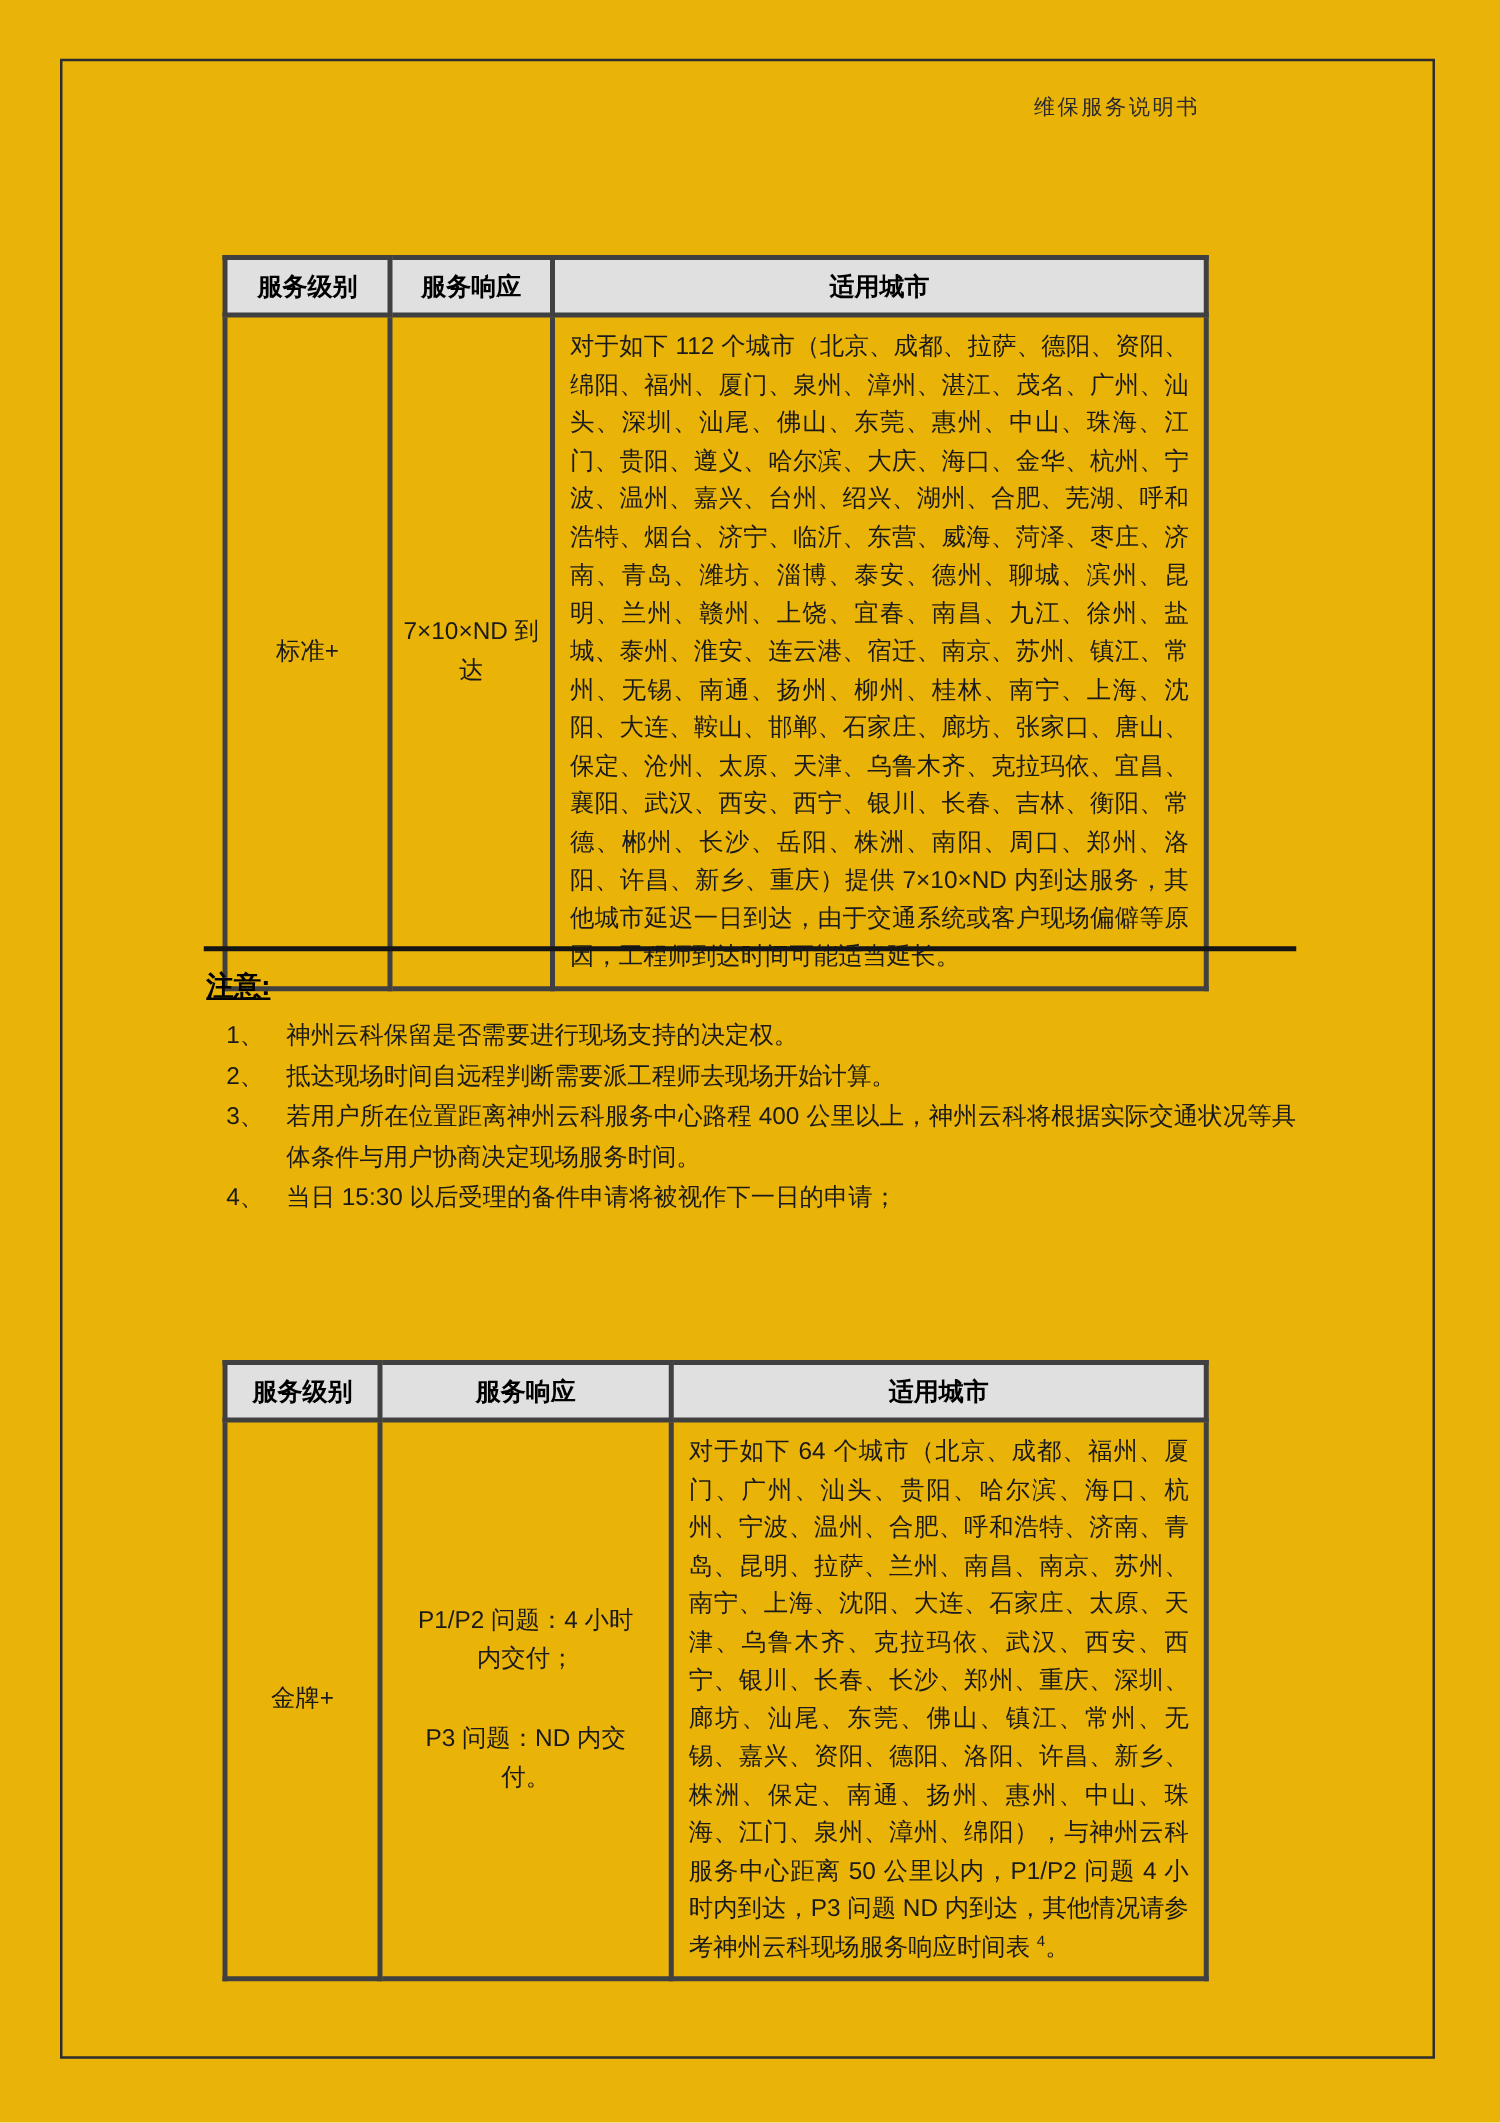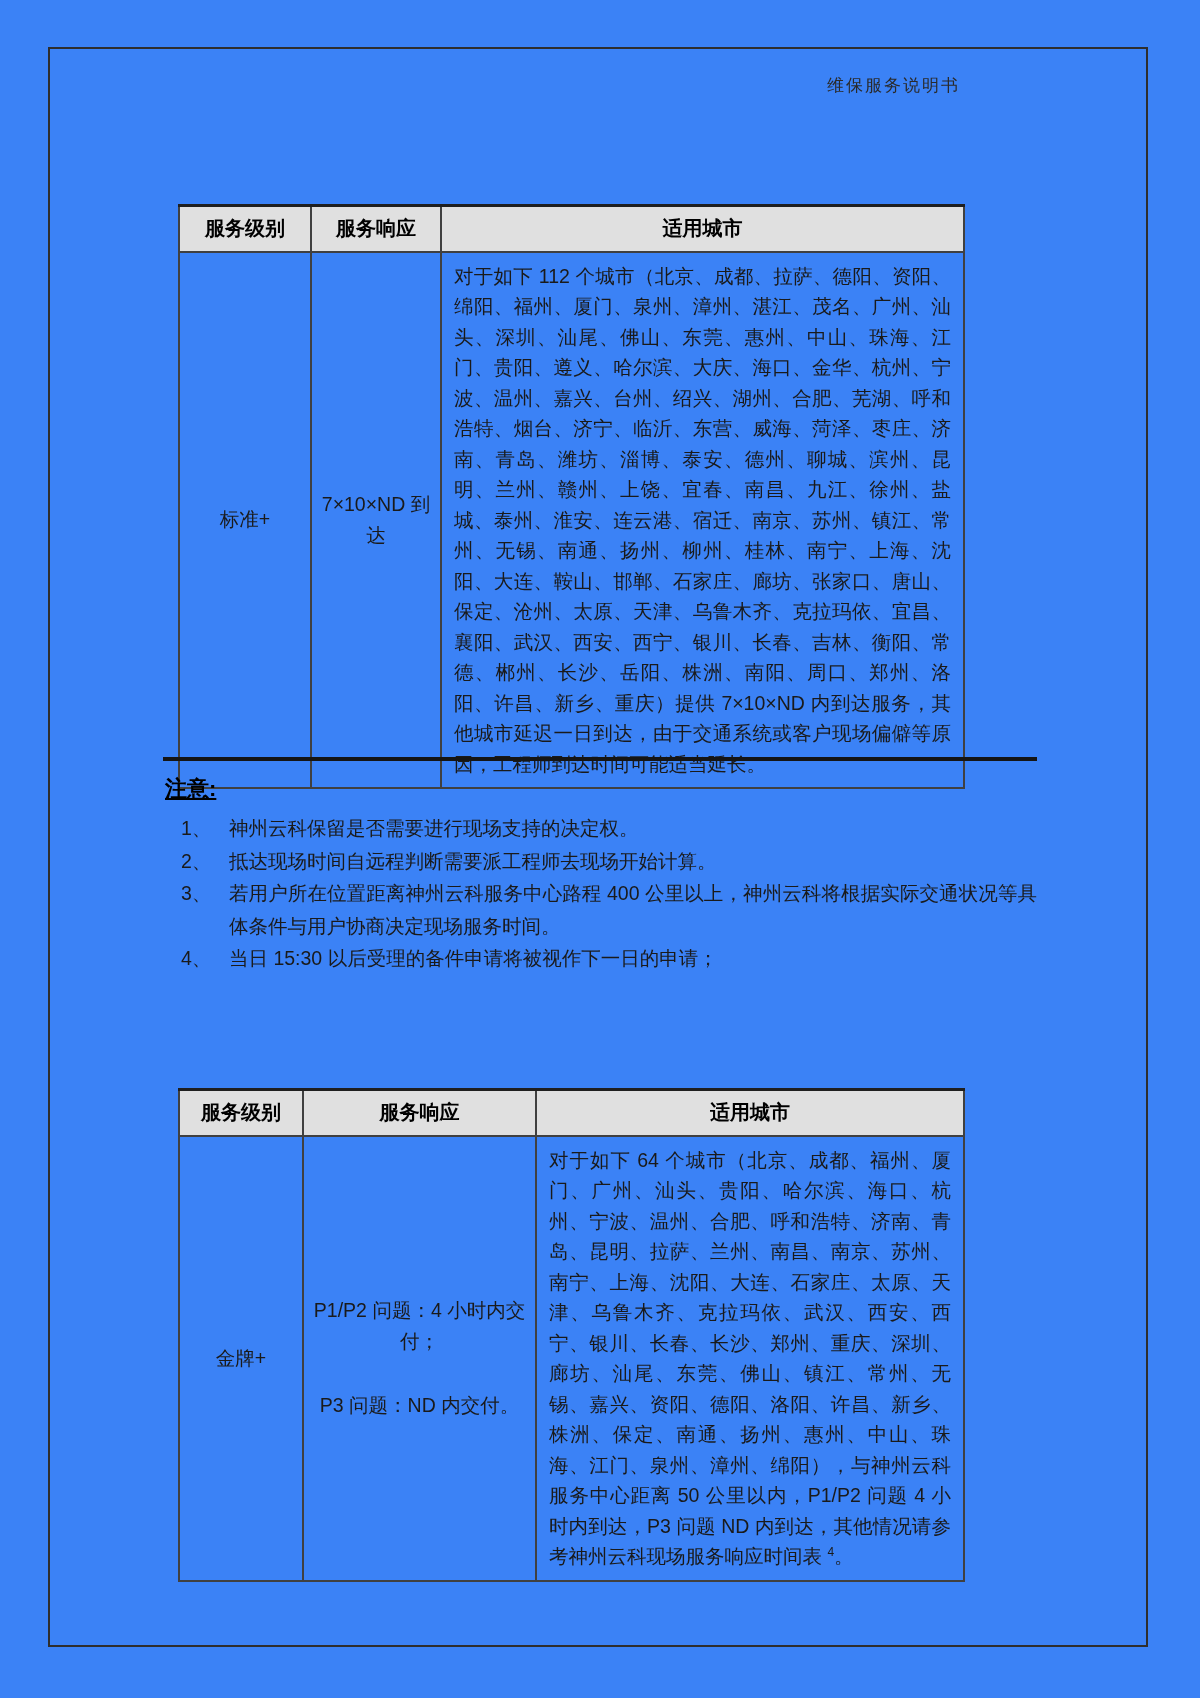--- a/index.html
+++ b/index.html
@@ -1,17 +1,17 @@
 <!DOCTYPE html>
 <html><head>
 <meta charset="utf-8">
 <style>
   html,body { margin:0; padding:0; background:#ffffff; }
   .sheet {
-    position:relative; width:1200px; height:1698px; background:#3b82f6;
+    position:relative; width:1200px; height:1698px; background:#eab308;
     font-family:"Liberation Sans", sans-serif; color:#1a1a1a; overflow:hidden;
   }
   .frame {
     position:absolute; left:48px; top:47px; width:1100px; height:1600px;
     border:2px solid #2e2e2e; box-sizing:border-box;
   }
   .doc-header {
     position:absolute; top:74px; right:240px;
     font-family:"DejaVu Serif", serif; font-size:17px; color:#2a2a2a; letter-spacing:2px;
   }
@@ -21,34 +21,34 @@
   }
   .h1 { top:138px; }
   .h2 { top:1020px; }
   .tbl {
     position:absolute; left:178px; width:785px;
     border-collapse:collapse; table-layout:fixed;
     border:2px solid #1f1f1f;
   }
   .tbl1 { top:204px; height:481px; border-top:3px solid #1f1f1f; }
   .tbl2 { top:1088px; height:457px; border-top:3px solid #1f1f1f; }
-  .tbl th, .tbl td { border:2px solid #404040; box-sizing:border-box; }
+  .tbl th, .tbl td { border:4px solid #404040; box-sizing:border-box; }
   .tbl th {
     background:#e0e0e0; font-size:20px; font-weight:bold; color:#000;
     height:46px; text-align:center; vertical-align:middle; padding:4px;
   }
   .c-center {
     text-align:center; vertical-align:middle; padding:8px;
     font-size:19.5px; line-height:31px;
   }
   .c-just {
     text-align:justify; vertical-align:middle; padding:8px 12px;
     font-size:19.5px; line-height:30.5px;
   }
-  .resp-cell p { margin:0; }
+  .resp-cell p { margin:16px; }
   .resp-cell p + p { margin-top:33px; }
   .c-just sup { font-size:12px; line-height:0; }
   .rule {
     position:absolute; left:163px; top:757px; width:874px; height:4px; background:#151515;
   }
   .notes-title {
     position:absolute; left:165px; top:774px; font-size:22px; font-weight:bold; color:#000;text-decoration:underline;
   }
   .notes { position:absolute; left:181px; top:812px; width:856px; }
   .note { display:flex; font-size:19.5px; line-height:32.5px; }

